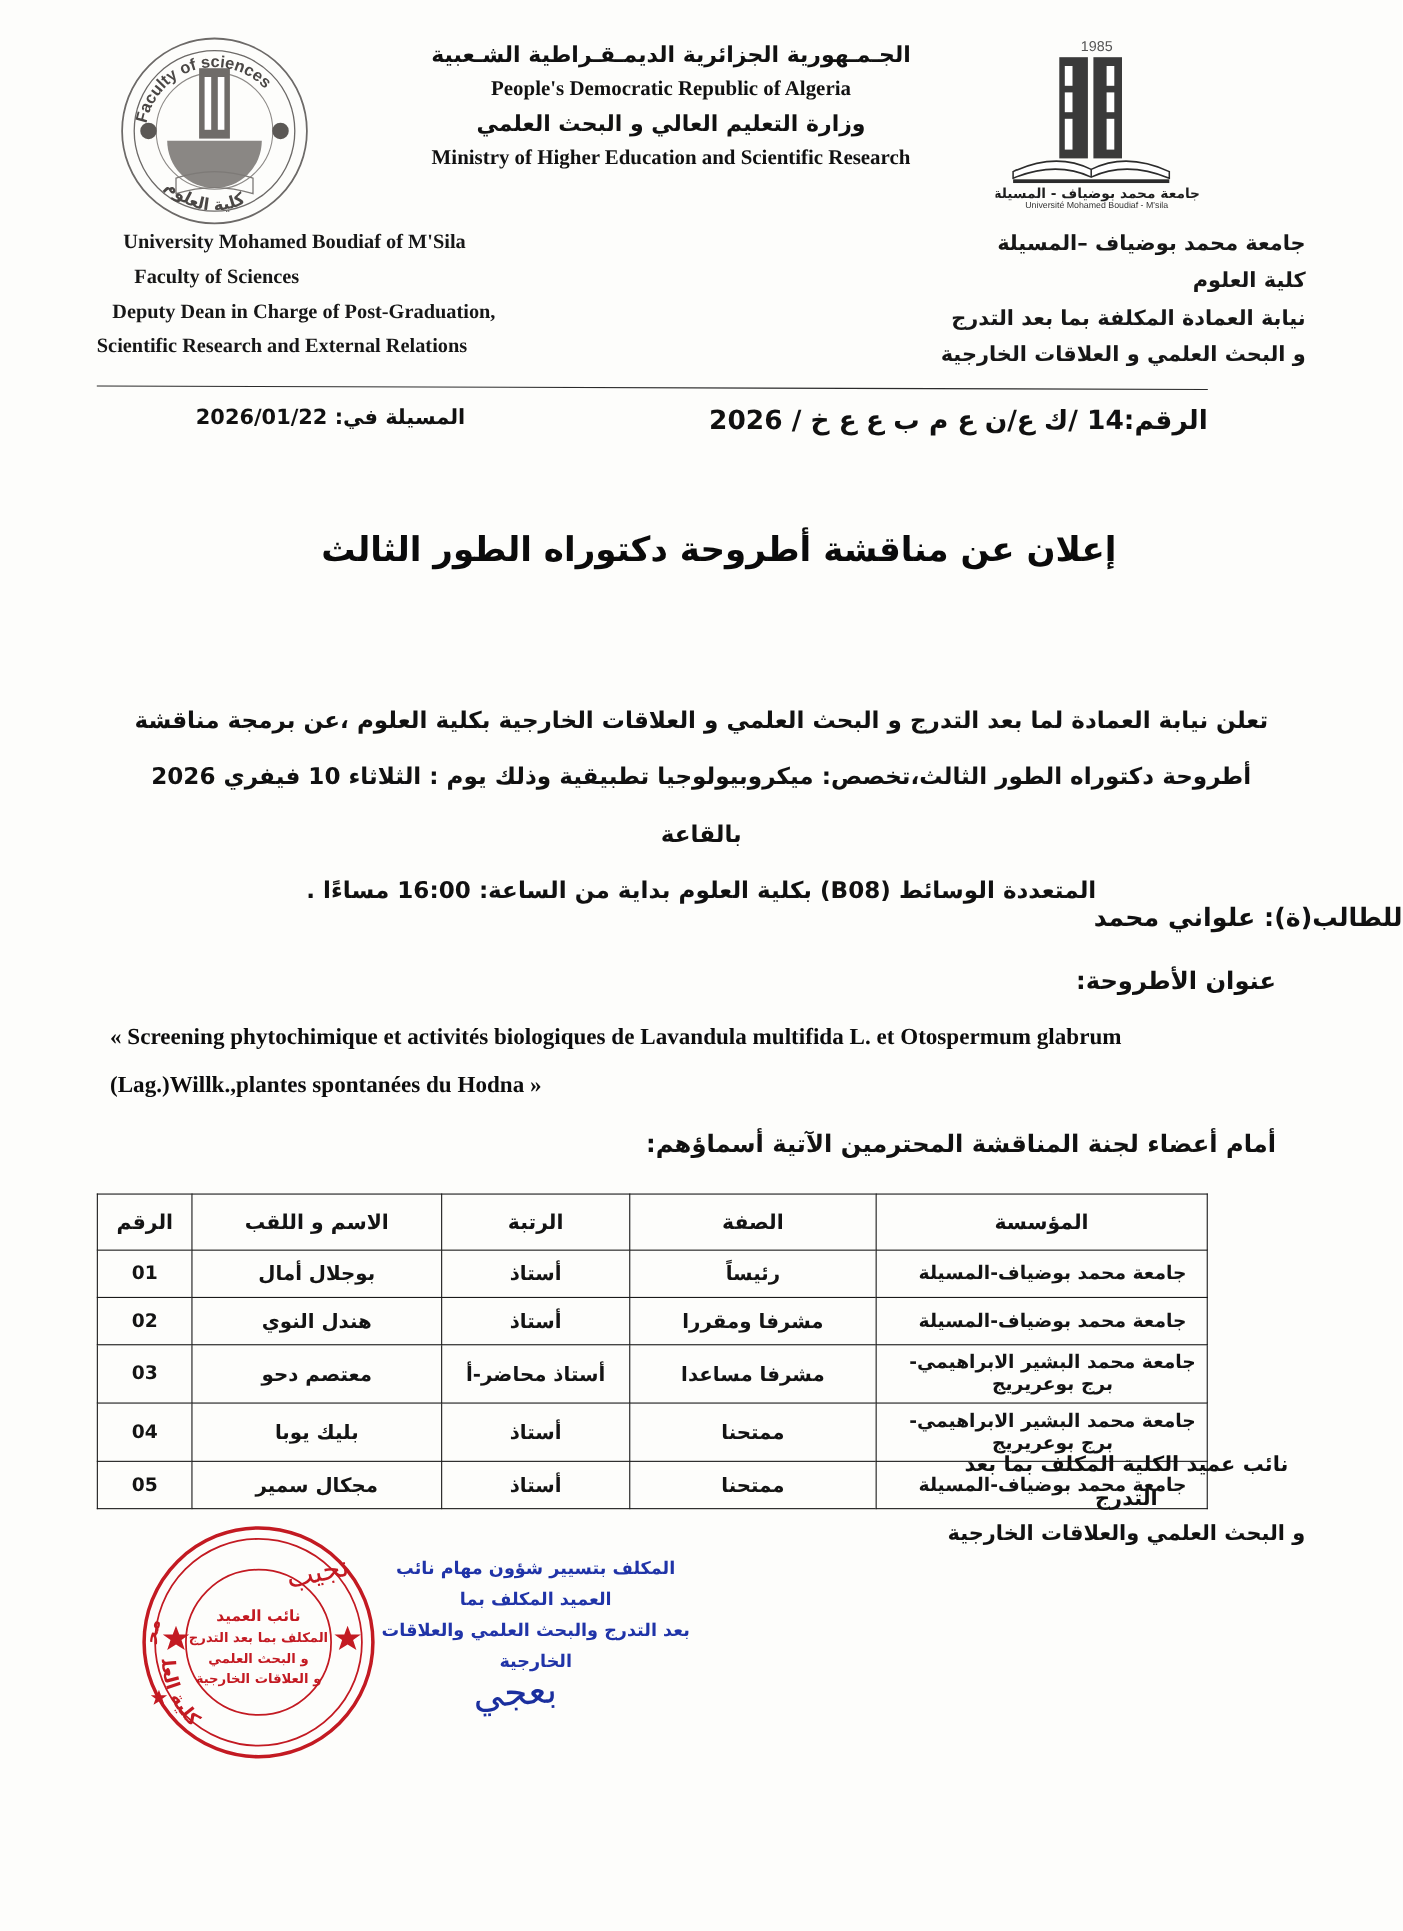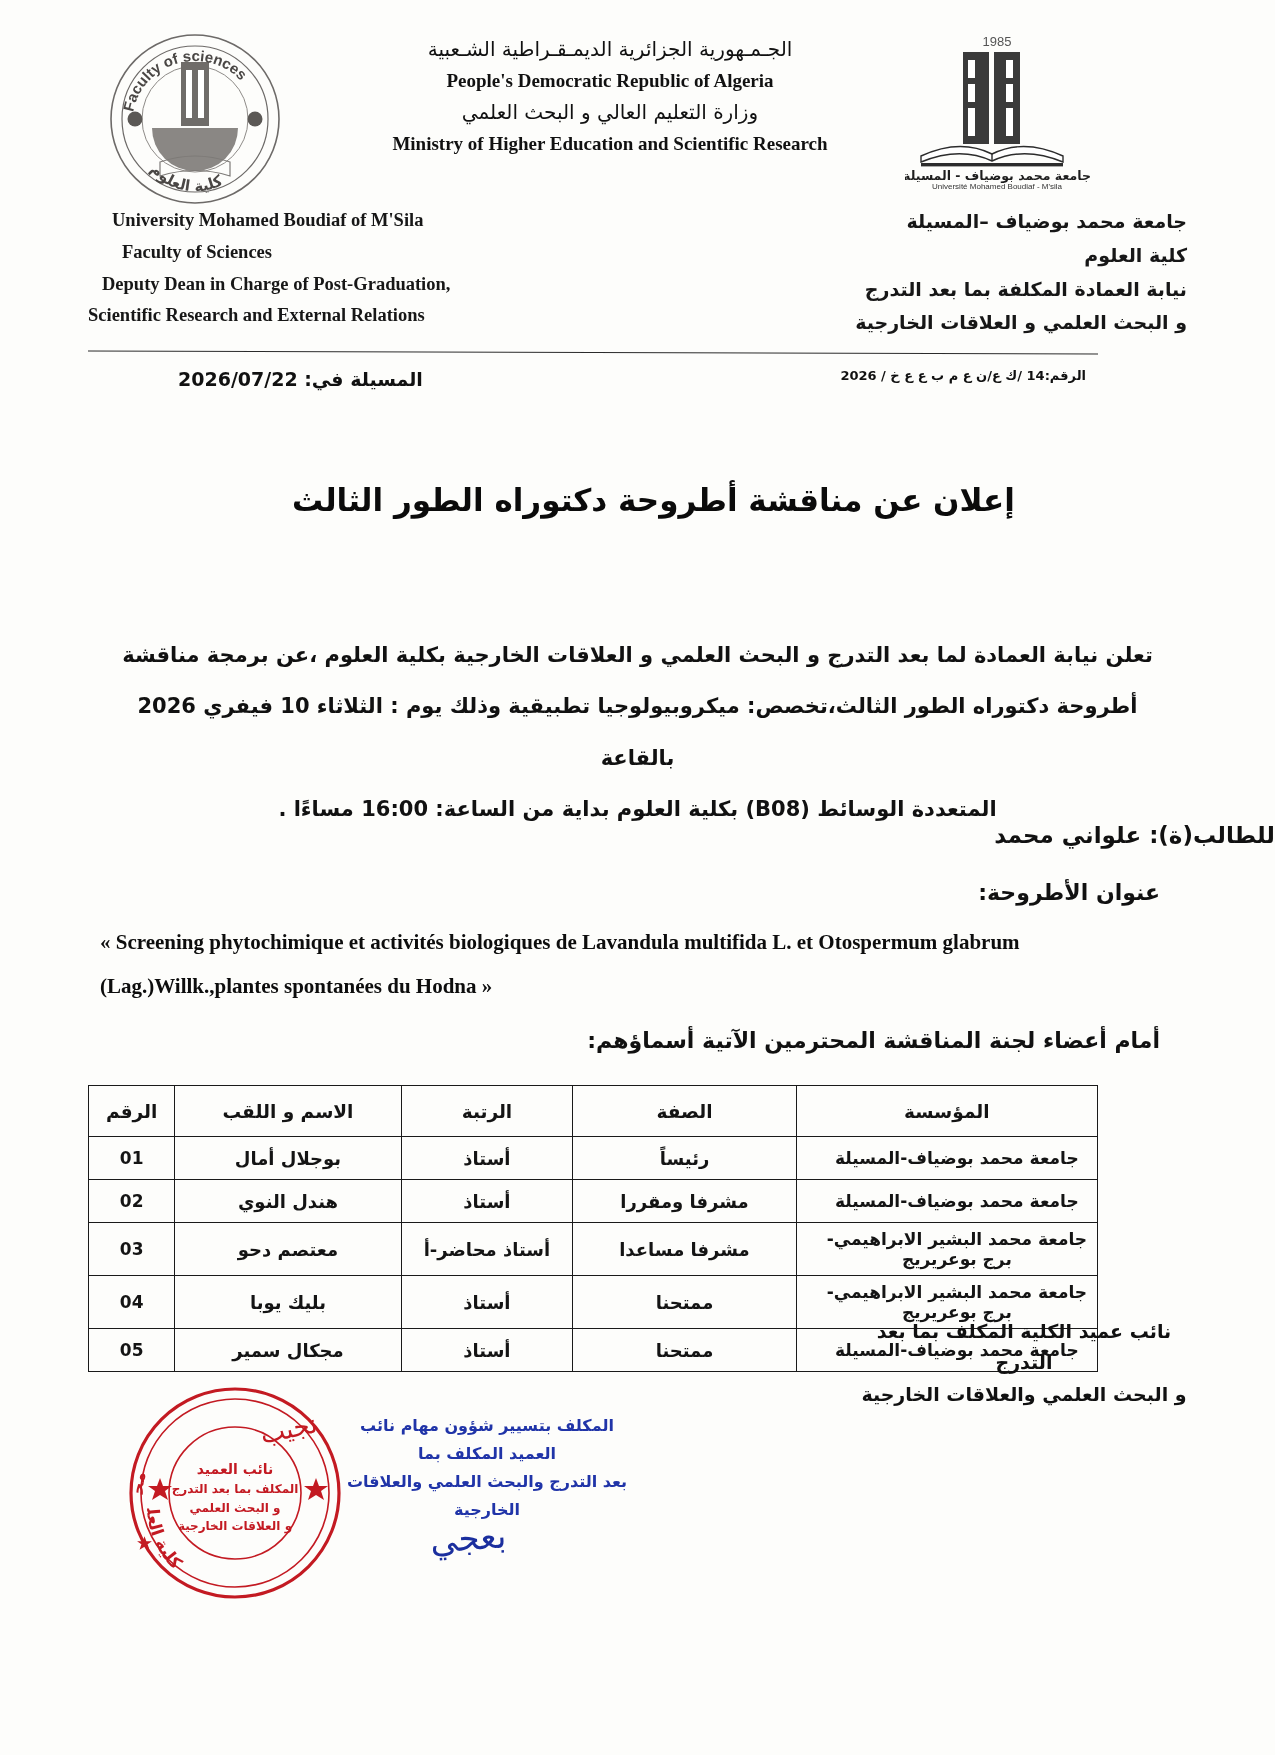--- a/index.html
+++ b/index.html
@@ -54,21 +54,21 @@
 
   .header-center {
     position: absolute;
     left: 300px;
     top: 12px;
     width: 620px;
     text-align: center;
   }
   .hc-ar {
     font-size: 20px;
-    font-weight: normal;
+    font-weight: bold;
     letter-spacing: 0.5px;
     line-height: 1.55;
     direction: rtl;
   }
   .hc-lat {
     font-size: 19px;
     font-weight: bold;
     line-height: 1.7;
     font-family: "Liberation Serif", "DejaVu Serif", serif;
   }
@@ -116,24 +116,24 @@
   
   .ref-row {
     position: absolute;
     top: 368px;
     left: 88px;
     width: 1010px;
     height: 34px;
   }
   .ref-right {
     position: absolute;
-    right: 12px;
+    right: 0;
     top: 0;
     direction: rtl;
-    font-size: 13px;
+    font-size: 24px;
     font-weight: bold;
   }
   .ref-left {
     position: absolute;
     left: 90px;
     top: 0;
     direction: rtl;
     font-size: 19px;
     font-weight: bold;
   }
@@ -365,21 +365,21 @@
     <div>جامعة محمد بوضياف –المسيلة</div>
     <div>كلية العلوم</div>
     <div>نيابة العمادة المكلفة بما بعد التدرج</div>
     <div>و البحث العلمي و العلاقات الخارجية</div>
   </div>
 
   <div class="rule"></div>
 
   <div class="ref-row">
     <div class="ref-right ar">الرقم:14 /ك ع/ن ع م ب ع ع خ  / 2026</div>
-    <div class="ref-left ar">المسيلة في: 2026/07/22</div>
+    <div class="ref-left ar">المسيلة في: 2026/01/22</div>
   </div>
 
   <div class="doc-title ar">إعلان عن مناقشة أطروحة دكتوراه الطور الثالث</div>
 
   <div class="body-block ar">
     <p>تعلن نيابة العمادة لما بعد التدرج و البحث العلمي و العلاقات الخارجية بكلية العلوم ،عن برمجة مناقشة</p>
     <p>أطروحة دكتوراه الطور الثالث،تخصص: ميكروبيولوجيا تطبيقية وذلك يوم : الثلاثاء 10 فيفري 2026 بالقاعة</p>
     <p>المتعددة الوسائط (B08) بكلية العلوم بداية من الساعة: 16:00 مساءًا .</p>
   </div>
 

